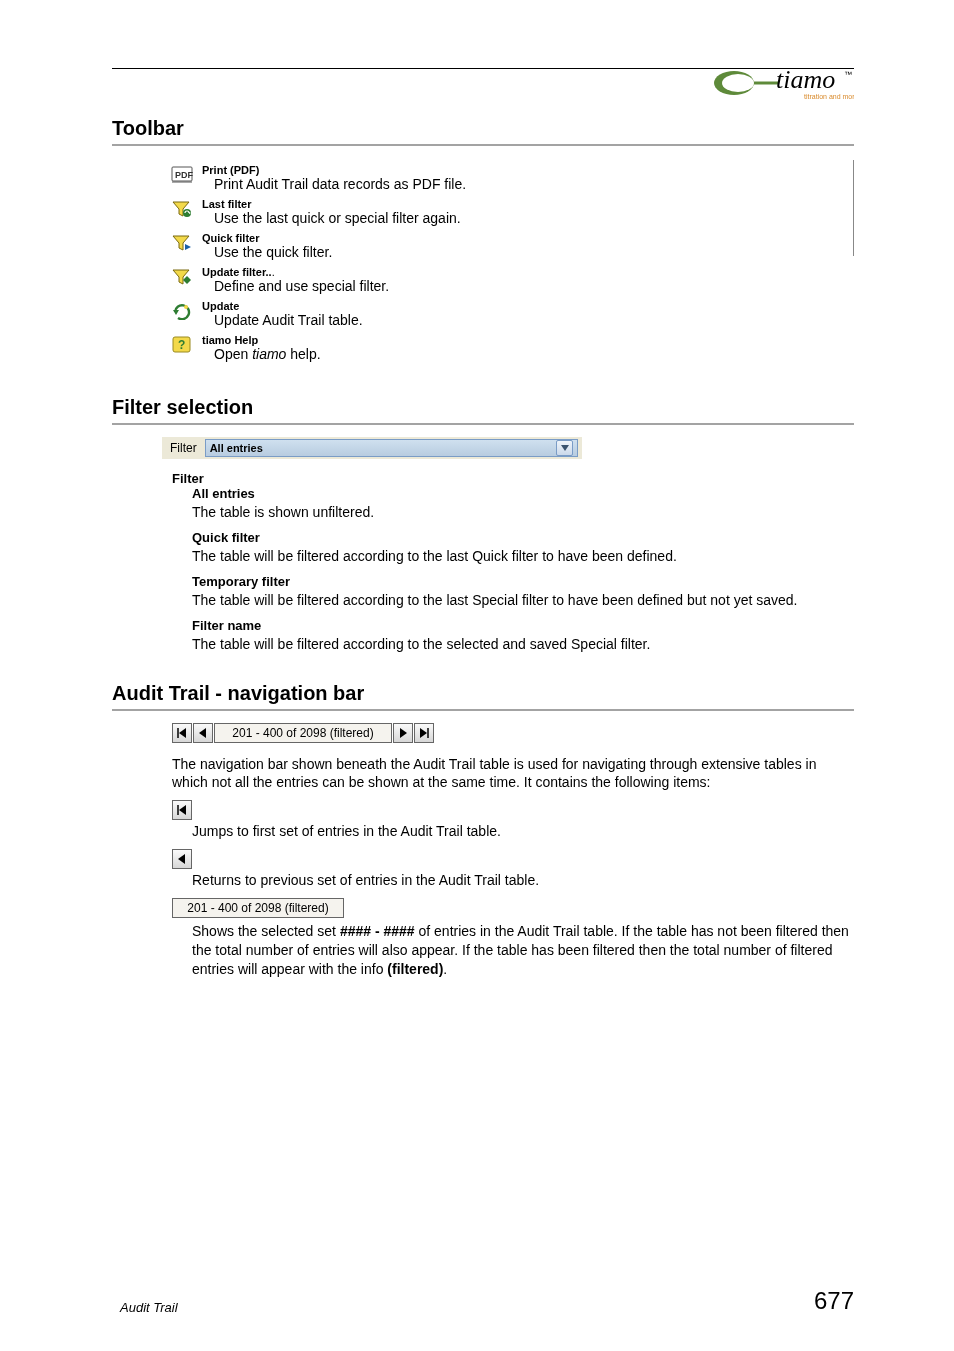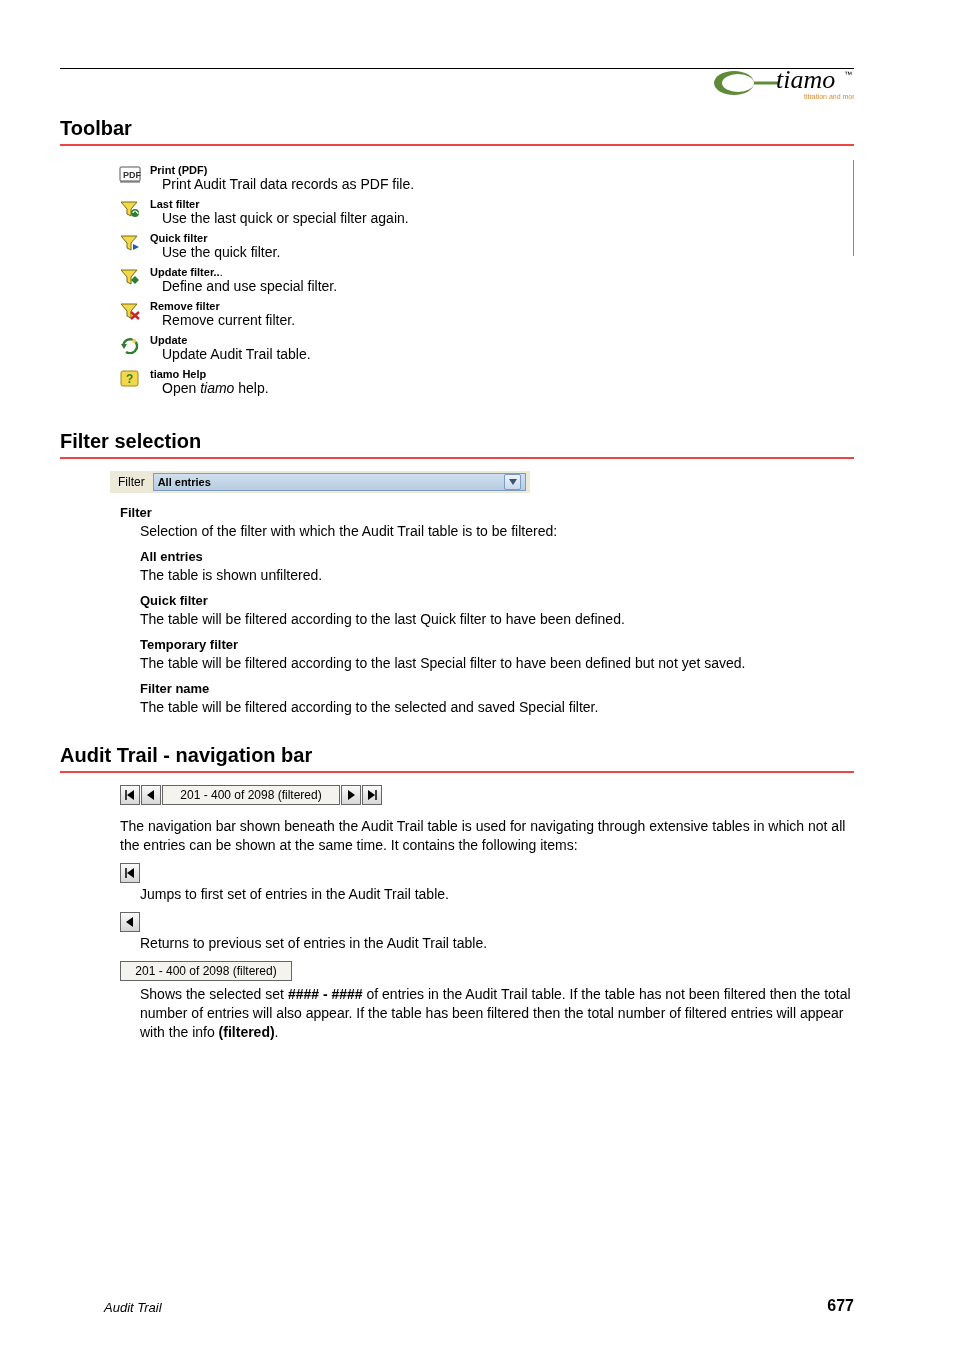--- a/index.html
+++ b/index.html
@@ -8,38 +8,38 @@
     font-family: Arial, Helvetica, sans-serif;
     background: #fff;
     color: #000;
     font-size: 14px;
   }
   .page {
     width: 954px;
     height: 1351px;
     position: relative;
     box-sizing: border-box;
-    padding: 60px 100px 0 60px;
+    padding: 60px 100px 0 112px;
   }
   .logo-wrap {
     position: absolute;
     top: 62px;
     right: 100px;
   }
   .top-rule {
     border-top: 1px solid #000;
     margin-top: 8px;
     margin-bottom: 48px;
   }
   .section-title {
     font-family: Verdana, Geneva, sans-serif;
     font-weight: bold;
     font-size: 20px;
     padding-bottom: 4px;
-    border-bottom: 2px solid #ef4444;
+    border-bottom: 2px solid #a3a3a3;
     margin-top: 28px;
     margin-bottom: 12px;
   }
   .tb-row {
     display: flex;
     align-items: flex-start;
     margin: 6px 0 6px 50px;
   }
   .tb-icon {
     width: 40px;
@@ -159,33 +159,33 @@
     border: 1px solid #666;
     background: #f5f3ee;
     display: flex;
     align-items: center;
     justify-content: center;
     font-size: 12px;
   }
   .footer {
     position: absolute;
     bottom: 36px;
-    left: 104px;
+    left: 120px;
     right: 100px;
     display: flex;
     justify-content: space-between;
     align-items: flex-end;
     border-top: none;
     font-size: 13px;
     font-style: italic;
   }
   .footer .pn {
     font-style: normal;
-    font-weight: bold;
-    font-size: 16px;
+    font-weight: normal;
+    font-size: 24px;
   }
 </style>
 </head>
 <body>
 
 <div class="page">
 
   <div class="logo-wrap">
     <svg width="140" height="42" viewBox="0 0 140 42">
       <ellipse cx="20" cy="21" rx="20" ry="12" fill="#5E8A3A"></ellipse>
@@ -252,33 +252,20 @@
               <polygon points="2,2 18,2 12,9 12,16 8,14 8,9" fill="#F3D94A" stroke="#7a6a10"></polygon>
               <polygon points="16,8 20,12 16,16 12,12" fill="#2e7d32"></polygon>
             </svg>
         </div>
         <div class="tb-text">
           <div class="tt"><span>Update filter..</span><span style="font-weight:normal">.</span></div>
           <div class="desc">Define and use special filter.</div>
         </div>
       </div>
 
-      <div class="tb-row">
-        <div class="tb-icon">
-          <svg width="22" height="18">
-              <polygon points="2,2 18,2 12,9 12,16 8,14 8,9" fill="#F3D94A" stroke="#7a6a10"></polygon>
-              <line x1="12" y1="10" x2="20" y2="17" stroke="#c62828" stroke-width="2.5"></line>
-              <line x1="20" y1="10" x2="12" y2="17" stroke="#c62828" stroke-width="2.5"></line>
-            </svg>
-        </div>
-        <div class="tb-text">
-          <div class="tt">Remove filter</div>
-          <div class="desc">Remove current filter.</div>
-        </div>
-      </div>
 
       <div class="tb-row">
         <div class="tb-icon">
           <svg width="20" height="18">
               <path d="M3 10 A7 7 0 1 1 6 16" fill="none" stroke="#2e7d32" stroke-width="2.4"></path>
               <polygon points="1,8 7,8 4,13" fill="#2e7d32"></polygon>
               <circle cx="14" cy="5" r="2" fill="#F3D94A"></circle>
             </svg>
         </div>
         <div class="tb-text">
@@ -314,21 +301,20 @@
             <polygon points="0,0 8,0 4,6" fill="#3a536f"></polygon>
           </svg>
       </span>
     </div>
   </div>
 
   <div class="body-indent">
     <div class="bold-small">Filter</div>
   </div>
   <div class="body-sub">
-    <div class="para">Selection of the filter with which the Audit Trail table is to be filtered:</div>
     <div class="bold-small">All entries</div>
     <div class="para">The table is shown unfiltered.</div>
     <div class="bold-small">Quick filter</div>
     <div class="para">The table will be filtered according to the last Quick filter to have been defined.</div>
     <div class="bold-small">Temporary filter</div>
     <div class="para">The table will be filtered according to the last Special filter to have been defined but not yet saved.</div>
     <div class="bold-small">Filter name</div>
     <div class="para">The table will be filtered according to the selected and saved Special filter.</div>
   </div>
 

